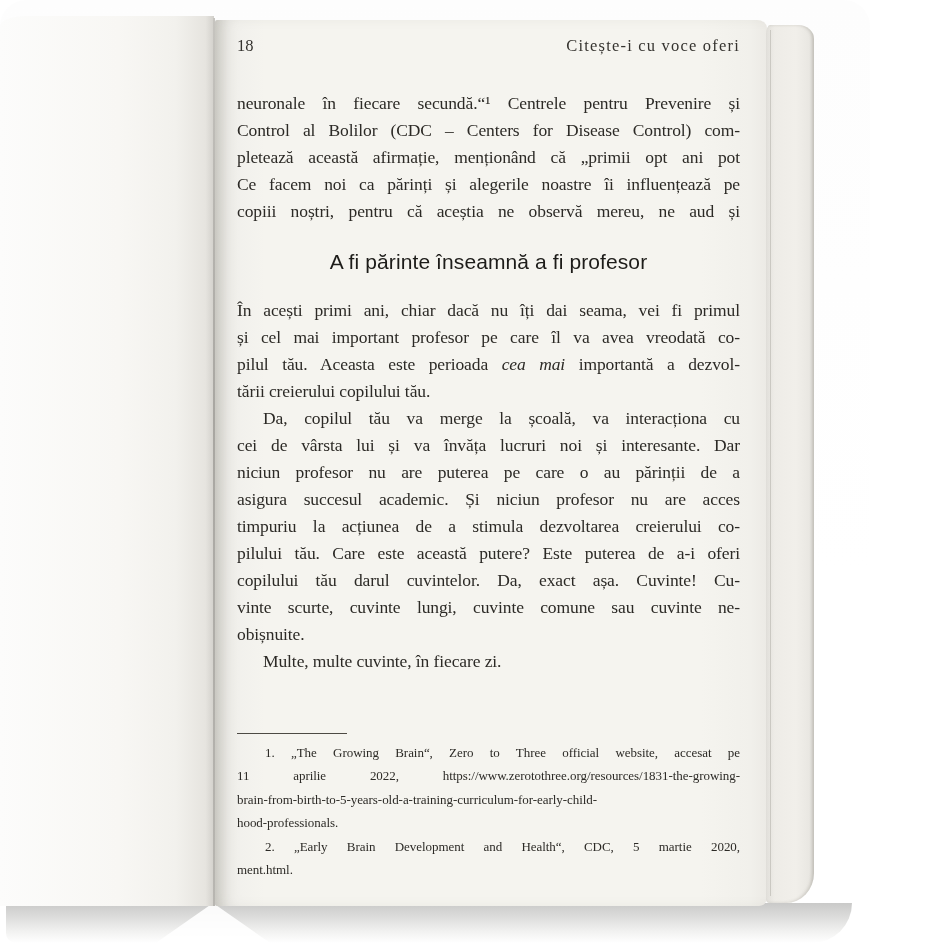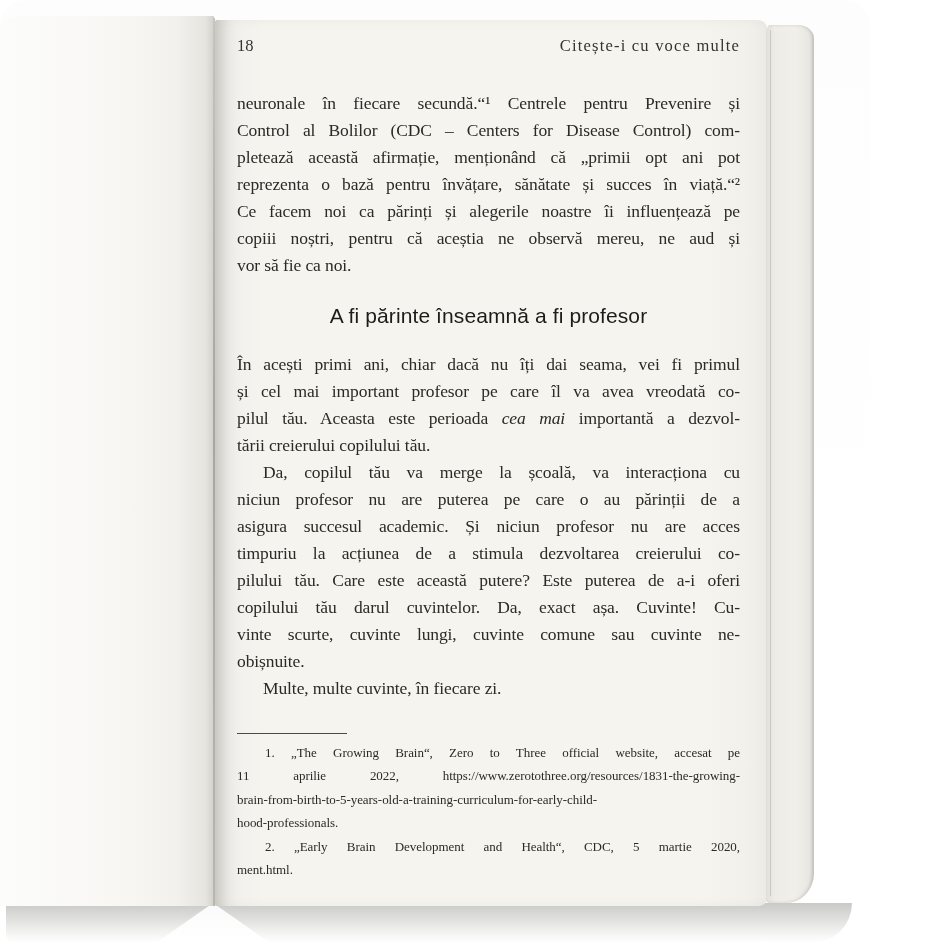--- a/index.html
+++ b/index.html
@@ -58,42 +58,41 @@
   <div class="left-page"></div>
   <div class="gutter-line"></div>
   <div class="right-page"></div>
   <div class="page-stack"></div>
   <div class="stack-line"></div>
 
   <div class="page-content">
 
     <div class="header-row">
       <span class="page-number">18</span>
-      <span class="running-title">Citește-i cu voce multe</span>
+      <span class="running-title">Citește-i cu voce oferi</span>
     </div>
 
     <div class="body-text">
       <div id="paraA">
           <div class="line">neuronale în fiecare secundă.“¹ Centrele pentru Prevenire și</div>
           <div class="line">Control al Bolilor (CDC – Centers for Disease Control) com-</div>
           <div class="line">pletează această afirmație, menționând că „primii opt ani pot</div>
-          <div class="line">reprezenta o bază pentru învățare, sănătate și succes în viață.“²</div>
           <div class="line">Ce facem noi ca părinți și alegerile noastre îi influențează pe</div>
           <div class="line">copiii noștri, pentru că aceștia ne observă mereu, ne aud și</div>
-          <div class="line last">vor să fie ca noi.</div>
         </div>
       <h2 class="heading">A fi părinte înseamnă a fi profesor</h2>
       <div id="paraB">
           <div class="line">În acești primi ani, chiar dacă nu îți dai seama, vei fi primul</div>
           <div class="line">și cel mai important profesor pe care îl va avea vreodată co-</div>
           <div class="line">pilul tău. Aceasta este perioada <i>cea mai</i> importantă a dezvol-</div>
           <div class="line last">tării creierului copilului tău.</div>
         </div>
       <div id="paraC">
           <div class="line indent">Da, copilul tău va merge la școală, va interacționa cu</div>
+          <div class="line">cei de vârsta lui și va învăța lucruri noi și interesante. Dar</div>
           <div class="line">niciun profesor nu are puterea pe care o au părinții de a</div>
           <div class="line">asigura succesul academic. Și niciun profesor nu are acces</div>
           <div class="line">timpuriu la acțiunea de a stimula dezvoltarea creierului co-</div>
           <div class="line">pilului tău. Care este această putere? Este puterea de a-i oferi</div>
           <div class="line">copilului tău darul cuvintelor. Da, exact așa. Cuvinte! Cu-</div>
           <div class="line">vinte scurte, cuvinte lungi, cuvinte comune sau cuvinte ne-</div>
           <div class="line last">obișnuite.</div>
         </div>
       <div id="paraD">
           <div class="line last indent">Multe, multe cuvinte, în fiecare zi.</div>

